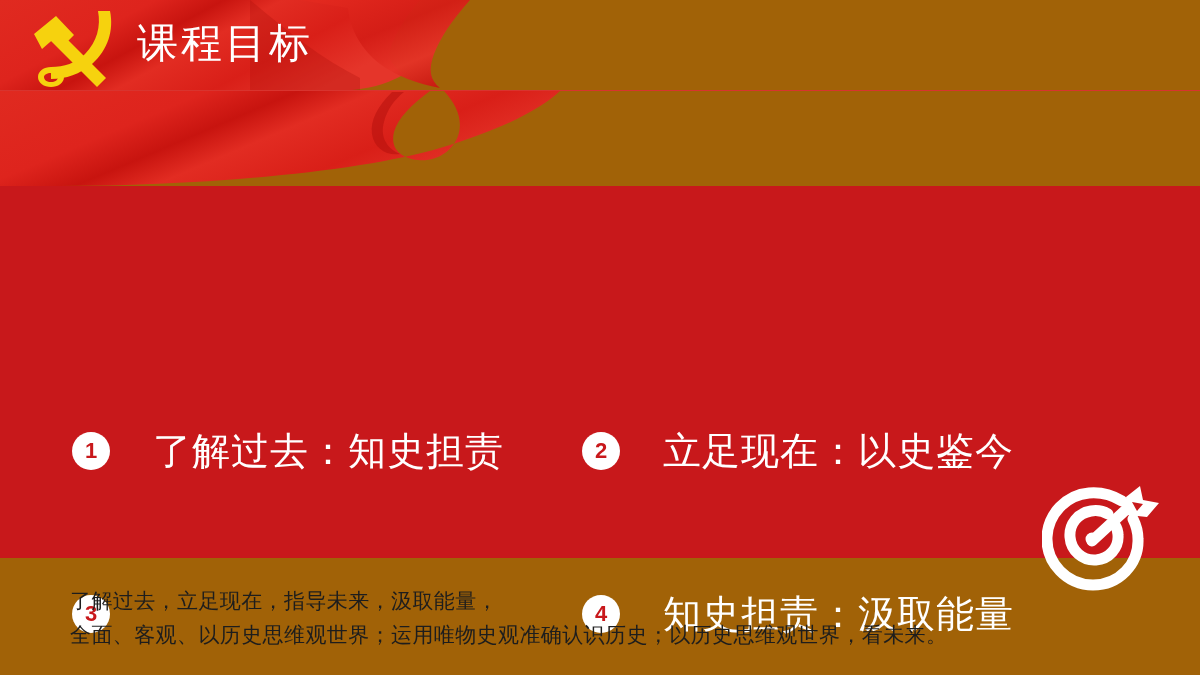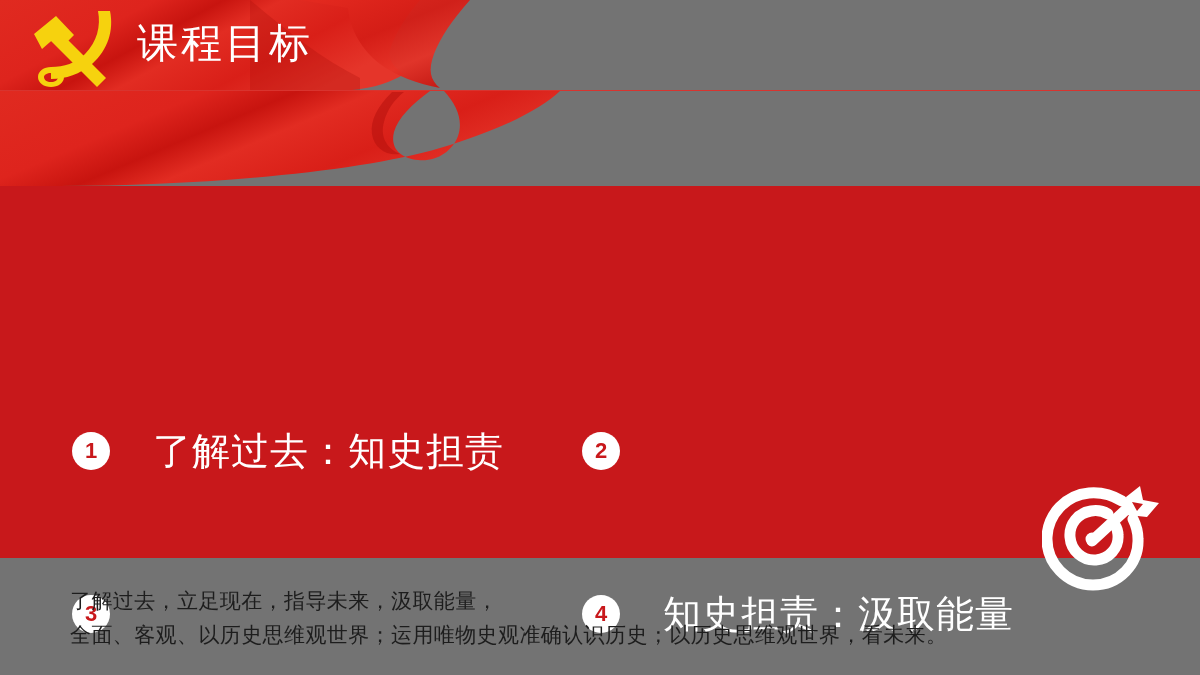--- a/index.html
+++ b/index.html
@@ -12,21 +12,21 @@
     height: 675px;
     overflow: hidden;
     font-family: "Liberation Serif", "DejaVu Serif", serif;
     position: relative;
   }
 
   .slide {
     position: relative;
     width: 1200px;
     height: 675px;
-    background: #737373;
+    background: #a16207;
     overflow: hidden;
   }
 
   
   .header {
     position: absolute;
     left: 0;
     top: 0;
     width: 1200px;
     height: 186px;
@@ -234,20 +234,21 @@
   <div class="goal-panel">
     <div class="goal-grid">
 
       <div class="goal-item pos-0">
         <div class="goal-badge">1</div>
         <div class="goal-text">了解过去：知史担责</div>
       </div>
 
       <div class="goal-item pos-1">
         <div class="goal-badge">2</div>
+        <div class="goal-text">立足现在：以史鉴今</div>
       </div>
 
       <div class="goal-item pos-2">
         <div class="goal-badge">3</div>
       </div>
 
       <div class="goal-item pos-3">
         <div class="goal-badge">4</div>
         <div class="goal-text">知史担责：汲取能量</div>
       </div>

